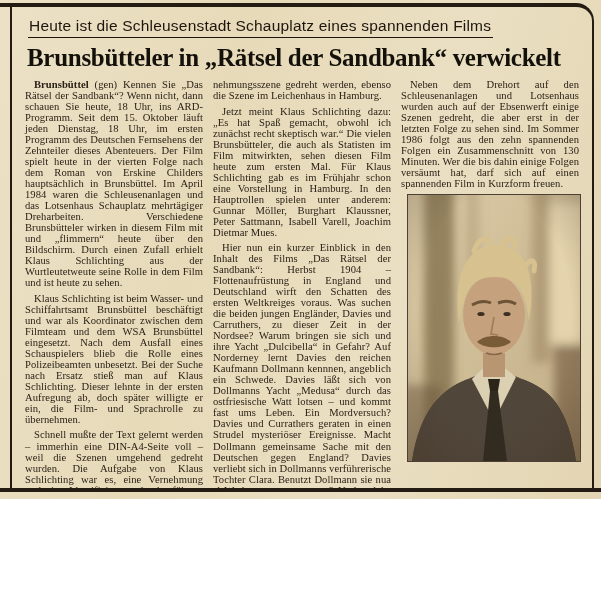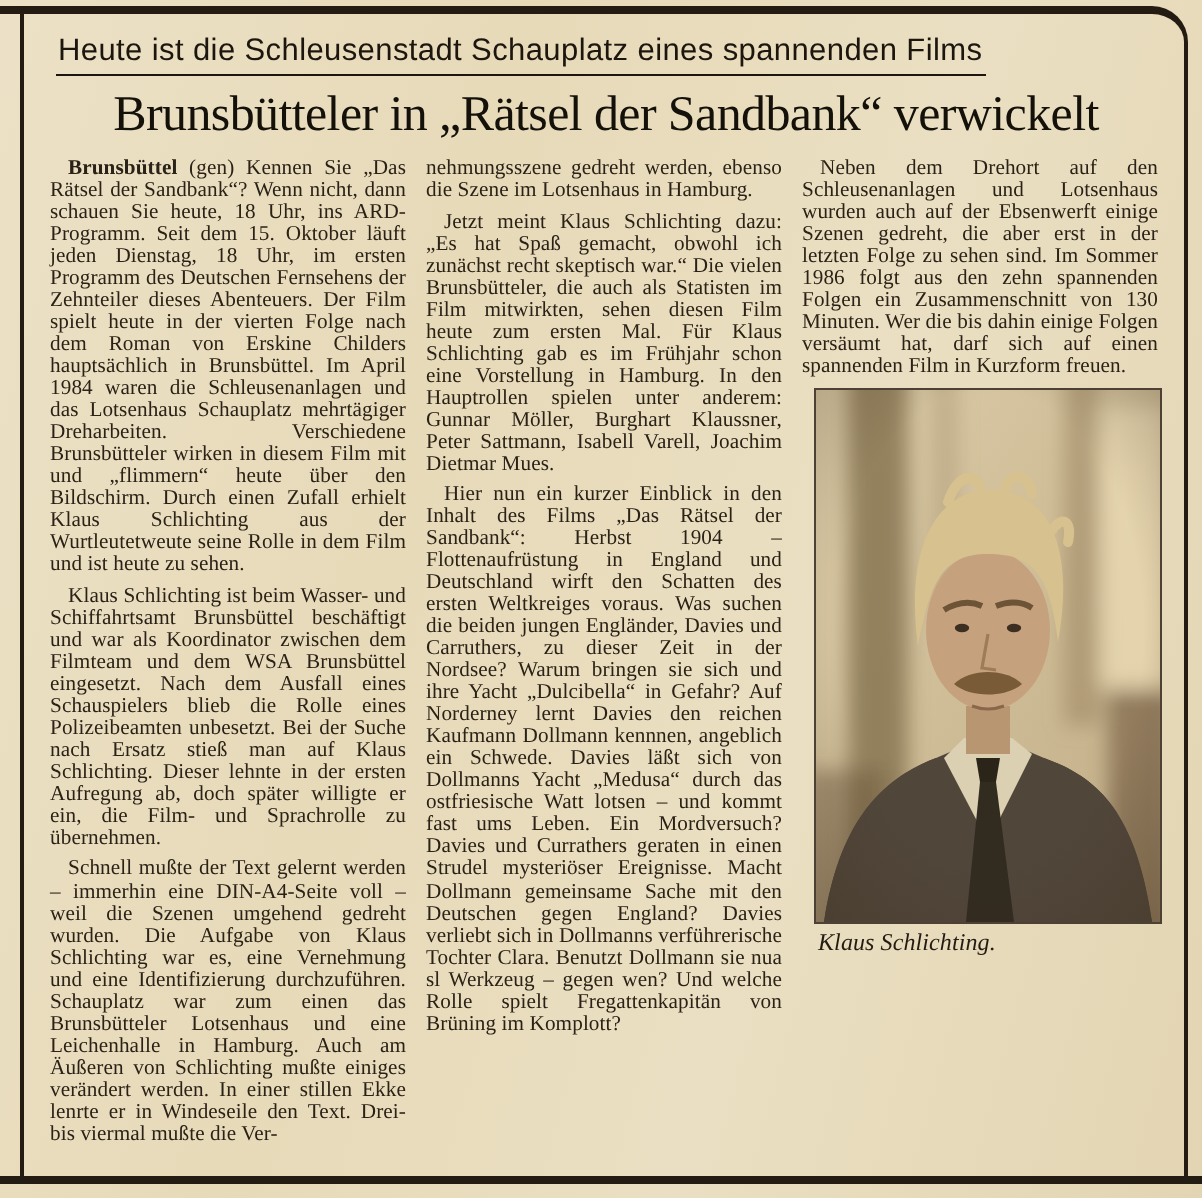--- a/index.html
+++ b/index.html
@@ -1,37 +1,37 @@
 <!DOCTYPE html>
 <html lang="de"><head>
 <meta charset="utf-8">
 <style>
   html,body{margin:0;padding:0;}
   body{width:601px;height:599px;overflow:hidden;}
   .page{
-    position:relative;width:601px;height:599px;
+    position:relative;width:601px;height:499px;
     background:linear-gradient(105deg,#ece1c6 0%,#e7dab9 35%,#eadfc2 65%,#e3d5b3 100%);
     font-family:"Liberation Serif",serif;color:#2b2217;
   }
   .top-rule{position:absolute;left:0;top:3px;width:30px;height:4px;background:#241c12;}
   .frame{
     position:absolute;left:10px;right:7px;top:3px;bottom:11px;
     border:2px solid #241c12;border-top-width:4px;border-bottom-width:0;
     border-top-right-radius:18px;border-top-left-radius:2px;
     padding:7px 13px 0 13px;overflow:hidden;box-sizing:border-box;
   }
   .bottom-rule{position:absolute;left:0;right:0;bottom:7px;height:4px;background:#241c12;}
   .kicker{
     display:inline-block;font-family:"Liberation Sans",sans-serif;
     font-size:15.5px;color:#1d160e;letter-spacing:.2px;
     border-bottom:1.5px solid #1d160e;padding:0 2px 2px 1px;margin:3px 0 0 3px;
   }
   .headline{
-    margin:6px 0 7px 2px;font-size:25px;font-weight:normal;color:#14100a;
-    letter-spacing:-.3px;white-space:nowrap;font-family:"Liberation Serif",serif;text-align:center;
+    margin:6px 0 7px 2px;font-size:25px;font-weight:bold;color:#14100a;
+    letter-spacing:-.3px;white-space:nowrap;font-family:"Liberation Serif",serif;
   }
   .cols{display:flex;gap:10px;align-items:flex-start;justify-content:space-between;}
   .col{flex:1 1 0;min-width:0;text-align:justify;font-size:10.6px;line-height:1.04;letter-spacing:.05px;}
   .col p{margin:0 0 4.5px 0;}
   .col p.indent{text-indent:9px;}
   .lead{font-weight:bold;}
   figure{margin:4px 0 0 6px;}
   .photo{
     display:block;width:100%;height:266px;border:1px solid #4c4134;
     box-shadow:inset 0 0 8px rgba(58,44,28,.35);background:#cbb892;
@@ -55,21 +55,21 @@
 
     <div class="cols">
 
       <div class="col">
         <p class="indent"><b class="lead">Brunsbüttel</b><span> (gen) Kennen Sie „Das Rätsel der Sandbank“? Wenn nicht, dann schauen Sie heute, 18 Uhr, ins ARD-Programm. Seit dem 15. Oktober läuft jeden Dienstag, 18 Uhr, im ersten Programm des Deutschen Fernsehens der Zehnteiler dieses Abenteuers. Der Film spielt heute in der vierten Folge nach dem Roman von Erskine Childers hauptsächlich in Brunsbüttel. Im April 1984 waren die Schleusenanlagen und das Lotsenhaus Schauplatz mehrtägiger Dreharbeiten. Verschiedene Brunsbütteler wirken in diesem Film mit und „flimmern“ heute über den Bildschirm. Durch einen Zufall erhielt Klaus Schlichting aus der Wurtleutetweute seine Rolle in dem Film und ist heute zu sehen.</span></p>
         <p class="indent">Klaus Schlichting ist beim Wasser- und Schiffahrtsamt Brunsbüttel beschäftigt und war als Koordinator zwischen dem Filmteam und dem WSA Brunsbüttel eingesetzt. Nach dem Ausfall eines Schauspielers blieb die Rolle eines Polizeibeamten unbesetzt. Bei der Suche nach Ersatz stieß man auf Klaus Schlichting. Dieser lehnte in der ersten Aufregung ab, doch später willigte er ein, die Film- und Sprachrolle zu übernehmen.</p>
         <p class="indent">Schnell mußte der Text gelernt werden – immerhin eine DIN-A4-Seite voll – weil die Szenen umgehend gedreht wurden. Die Aufgabe von Klaus Schlichting war es, eine Vernehmung und eine Identifizierung durchzuführen. Schauplatz war zum einen das Brunsbütteler Lotsenhaus und eine Leichenhalle in Hamburg. Auch am Äußeren von Schlichting mußte einiges verändert werden. In einer stillen Ekke lenrte er in Windeseile den Text. Drei- bis viermal mußte die Ver-</p>
       </div>
 
       <div class="col">
-        <p>nehmungsszene gedreht werden, ebenso die Szene im Lotsenhaus in Hamburg.</p>
+        <p>nehmungsszene gedreht werden, ebenso die Szene im Leichenhaus in Hamburg.</p>
         <p class="indent">Jetzt meint Klaus Schlichting dazu: „Es hat Spaß gemacht, obwohl ich zunächst recht skeptisch war.“ Die vielen Brunsbütteler, die auch als Statisten im Film mitwirkten, sehen diesen Film heute zum ersten Mal. Für Klaus Schlichting gab es im Frühjahr schon eine Vorstellung in Hamburg. In den Hauptrollen spielen unter anderem: Gunnar Möller, Burghart Klaussner, Peter Sattmann, Isabell Varell, Joachim Dietmar Mues.</p>
         <p class="indent">Hier nun ein kurzer Einblick in den Inhalt des Films „Das Rätsel der Sandbank“: Herbst 1904 – Flottenaufrüstung in England und Deutschland wirft den Schatten des ersten Weltkreiges voraus. Was suchen die beiden jungen Engländer, Davies und Carruthers, zu dieser Zeit in der Nordsee? Warum bringen sie sich und ihre Yacht „Dulcibella“ in Gefahr? Auf Norderney lernt Davies den reichen Kaufmann Dollmann kennnen, angeblich ein Schwede. Davies läßt sich von Dollmanns Yacht „Medusa“ durch das ostfriesische Watt lotsen – und kommt fast ums Leben. Ein Mordversuch? Davies und Currathers geraten in einen Strudel mysteriöser Ereignisse. Macht Dollmann gemeinsame Sache mit den Deutschen gegen England? Davies verliebt sich in Dollmanns verführerische Tochter Clara. Benutzt Dollmann sie nua sl Werkzeug – gegen wen? Und welche Rolle spielt Fregattenkapitän von Brüning im Komplott?</p>
       </div>
 
       <div class="col">
         <p class="indent">Neben dem Drehort auf den Schleusenanlagen und Lotsenhaus wurden auch auf der Ebsenwerft einige Szenen gedreht, die aber erst in der letzten Folge zu sehen sind. Im Sommer 1986 folgt aus den zehn spannenden Folgen ein Zusammenschnitt von 130 Minuten. Wer die bis dahin einige Folgen versäumt hat, darf sich auf einen spannenden Film in Kurzform freuen.</p>
 
         <figure>
           <svg class="photo" viewBox="0 0 172 266" preserveAspectRatio="none" xmlns="http://www.w3.org/2000/svg">
             <defs>
@@ -108,21 +108,20 @@
               <path d="M64,110 q10,-6 19,-2" stroke="#6d5436" stroke-width="3" fill="none"></path>
               <path d="M90,108 q10,-4 18,1" stroke="#6d5436" stroke-width="3" fill="none"></path>
               <ellipse cx="73" cy="119" rx="3.6" ry="2.1" fill="#3c2f22"></ellipse>
               <ellipse cx="99" cy="119" rx="3.6" ry="2.1" fill="#3c2f22"></ellipse>
               <path d="M86,122 L83,139 L90,140" stroke="#9d7c59" stroke-width="1.6" fill="none"></path>
               <path d="M69,147 C77,139 95,139 103,147 C95,154 77,154 69,147 Z" fill="#795b37"></path>
               <path d="M78,158 Q86,161 94,158" stroke="#8a674a" stroke-width="1.6" fill="none"></path>
             </g>
             <rect x="0" y="0" width="172" height="266" fill="url(#vig)"></rect>
           </svg>
-          <figcaption>Klaus Schlichting.</figcaption>
         </figure>
       </div>
 
     </div>
   </div>
 
   <div class="bottom-rule"></div>
 </div>
 
 </body></html>

